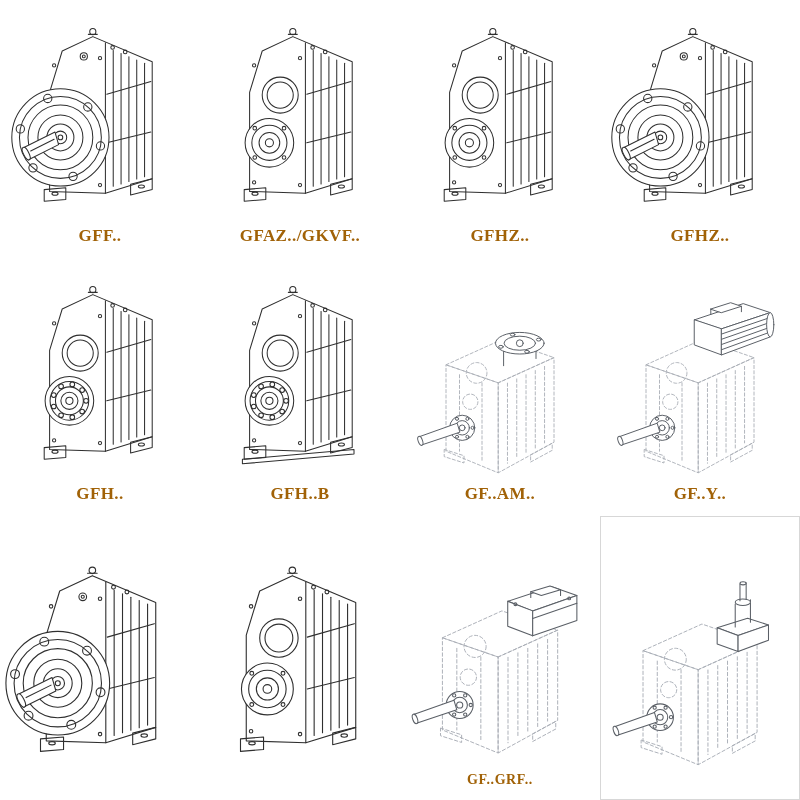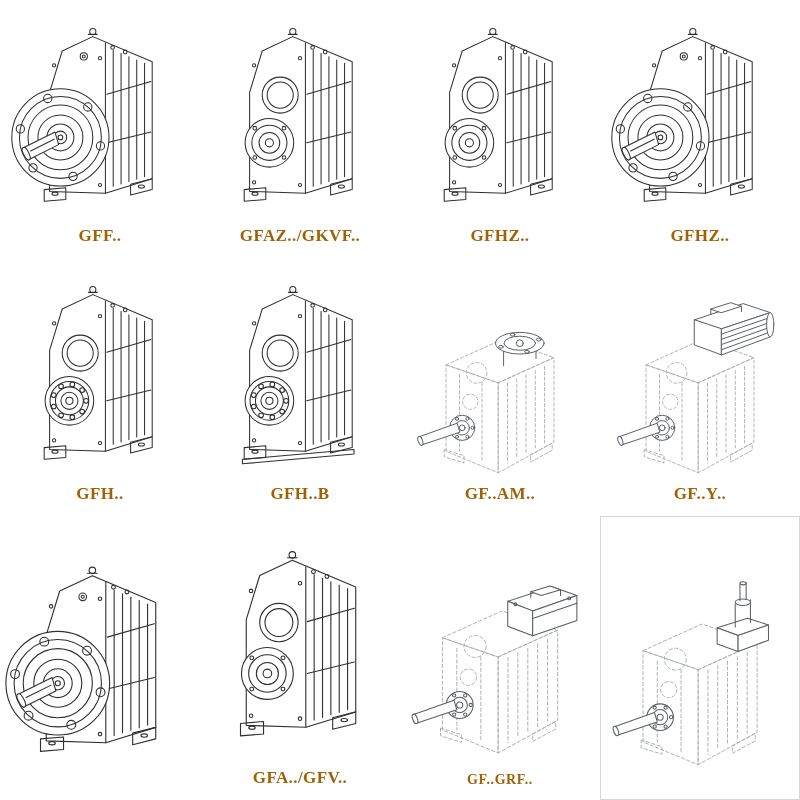--- a/index.html
+++ b/index.html
@@ -472,21 +472,20 @@
               <circle cx="82.2634559672906" cy="168.26345596729058" r="2" fill="none"></circle>
               <circle cx="49.7365440327094" cy="168.26345596729058" r="2" fill="none"></circle>
               <circle cx="49.7365440327094" cy="135.73654403270942" r="2" fill="none"></circle>
               <circle cx="82.26345596729058" cy="135.7365440327094" r="2" fill="none"></circle>
               <circle cx="66" cy="152" r="19.5" fill="none"></circle>
               <circle cx="66" cy="152" r="11.5" fill="none"></circle>
               <circle cx="66" cy="152" r="4.5" fill="none"></circle>
             </g>
           </svg>
         </div>
-      <figcaption class="label">GFA../GFV..</figcaption>
     </figure>
 
     <figure class="cell cell-11">
       <div class="art">
           <svg viewBox="0 0 200 240">
             <g stroke="#a9aeb6" fill="none" stroke-width="1" stroke-linejoin="round" stroke-linecap="round" stroke-dasharray="3.5 2.4">
               <path d="M40,112 L102,84 L160,104 L98,132 Z" fill="none"></path>
               <path d="M40,112 L98,132 L98,232 L40,208 Z" fill="none"></path>
               <path d="M98,132 L160,104 L160,198 L98,232 Z" fill="none"></path>
               <line x1="108.3" y1="132.3483870967742" x2="108.3" y2="221.3516129032258"></line>

